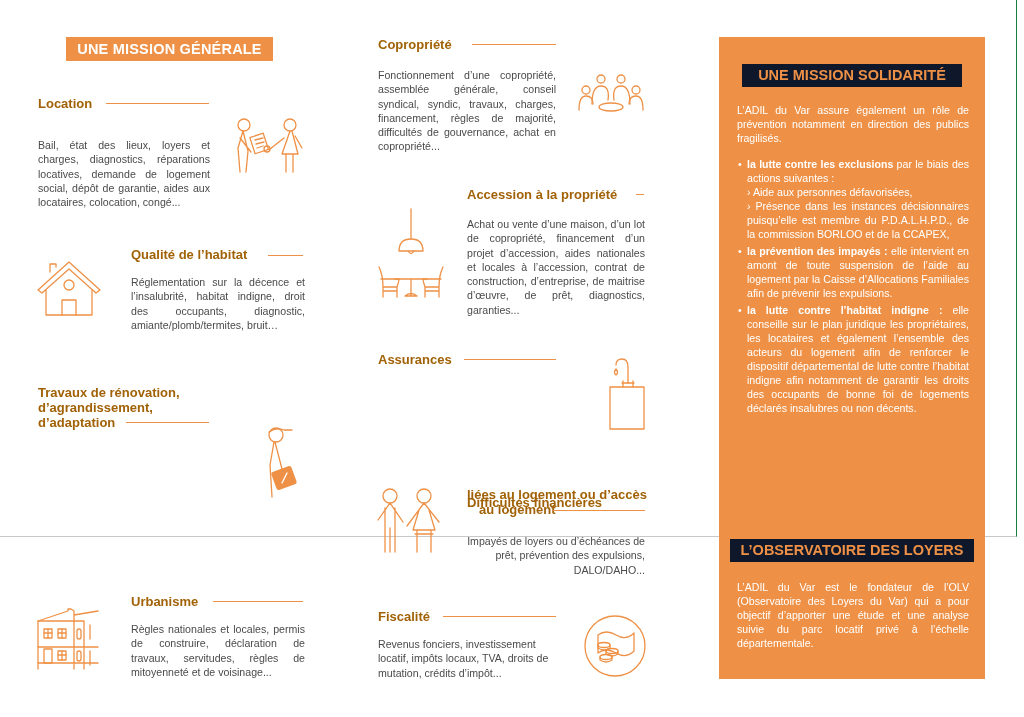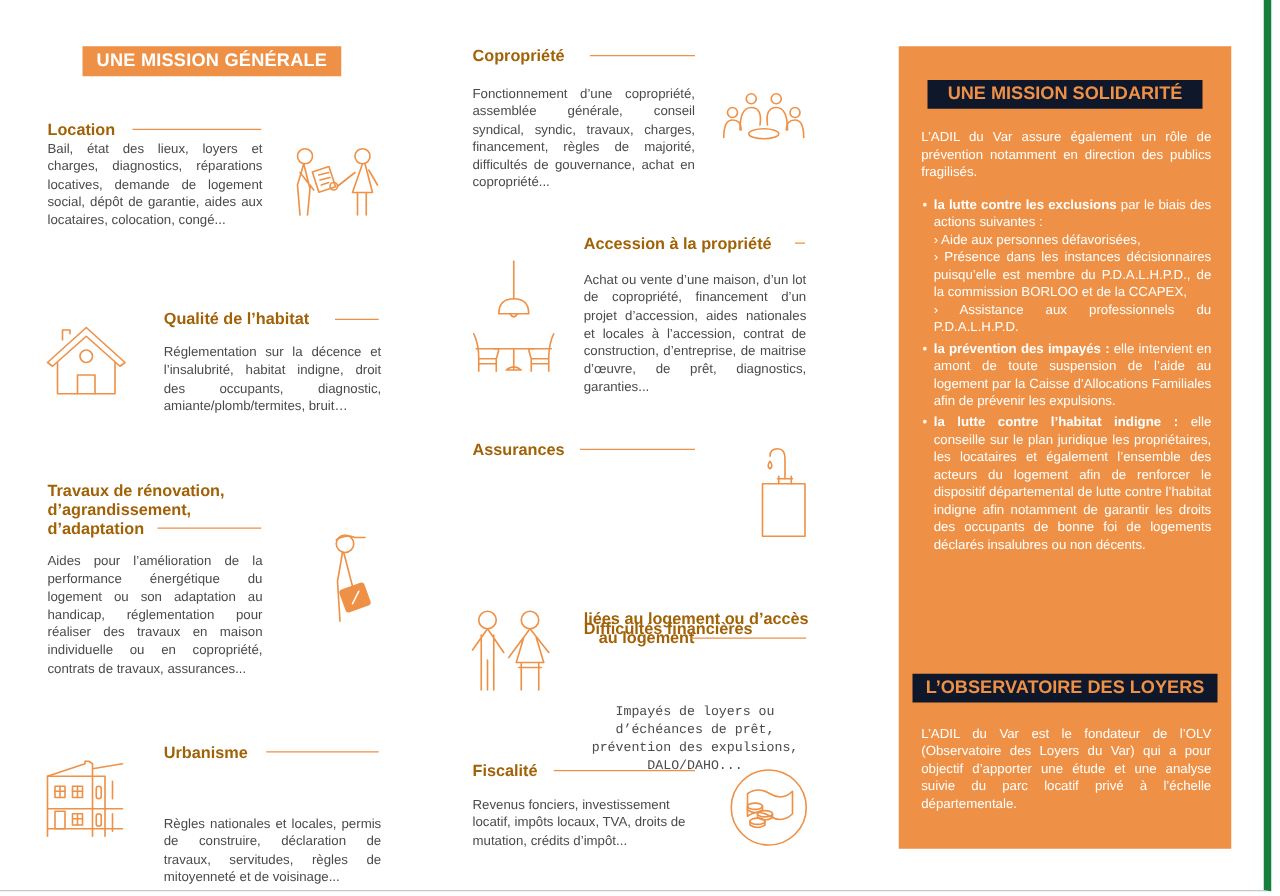--- a/index.html
+++ b/index.html
@@ -1,18 +1,18 @@
 <!DOCTYPE html>
 <html><head>
 <meta charset="utf-8">
 <style>
   * { box-sizing: border-box; margin: 0; padding: 0; }
   html, body { width: 1024px; height: 717px; background: #ffffff; overflow: hidden; }
   body { font-family: "Liberation Sans", "DejaVu Sans", sans-serif; color: #4a4a4a; position: relative; }
-  .page { position: absolute; left: 0; top: 0; width: 1017px; height: 713px; background: #fff; border-right: 6px solid #15803d; border-bottom: 1px solid #c8c8c8; }
+  .page { position: absolute; left: 0; top: 0; width: 1017px; height: 537px; background: #fff; border-right: 1px solid #15803d; border-bottom: 1px solid #c8c8c8; }
   .banner { position: absolute; background: #ee9146; color: #fff; font-weight: bold; font-size: 14.5px; letter-spacing: 0.2px; text-align: center; line-height: 24px; height: 24px; }
   .sec-title { position: absolute; color: #a16207; font-weight: bold; font-size: 13px; line-height: 15px; }
   .rule { position: absolute; height: 1px; background: #ee9146; }
   .body-text { position: absolute; font-size: 10.6px; line-height: 14.3px; color: #4a4a4a; text-align: justify; }
   .icon { position: absolute; }
   .icon svg { display: block; overflow: visible; }
   .icon svg * { fill: none; stroke: #ee9146; stroke-width: 1.3; stroke-linecap: round; stroke-linejoin: round; }
   .panel { position: absolute; left: 719px; top: 37px; width: 266px; height: 642px; background: #ee9146; color: #fff; }
   .panel-banner { position: absolute; background: #0f172a; color: #ee9146; font-weight: bold; font-size: 14.5px; text-align: center; height: 23px; line-height: 23px; }
   .panel-text { position: absolute; font-size: 10.6px; line-height: 14px; color: #fff; text-align: justify; }
@@ -24,21 +24,21 @@
 </style>
 </head>
 <body>
 
 <div class="page">
 
   <div class="banner" style="left:66px; top:37px; width:207px;">UNE MISSION GÉNÉRALE</div>
 
   <div class="sec-title" style="left:38px; top:96px;">Location</div>
   <div class="rule" style="left:106px; top:103px; width:103px;"></div>
-  <div class="body-text" style="left:38px; top:112px; width:172px;">Bail, état des lieux, loyers et charges, diagnostics, réparations locatives, demande de logement social, dépôt de garantie, aides aux locataires, colocation, congé...</div>
+  <div class="body-text" style="left:38px; top:138px; width:172px;">Bail, état des lieux, loyers et charges, diagnostics, réparations locatives, demande de logement social, dépôt de garantie, aides aux locataires, colocation, congé...</div>
   <div class="icon" style="left:234px; top:116px;">
     <svg width="72" height="62" viewBox="0 0 72 62">
       <circle cx="10" cy="9" r="6"></circle>
       <path d="M9 15 L4 32 L6 56 M9 15 L14 35 L12 56 M6 22 L17 36"></path>
       <rect x="18" y="19" width="14" height="17" transform="rotate(-18 25 27)"></rect>
       <path d="M21 24 L29 22 M22 28 L30 26 M23 32 L29 30"></path>
       <circle cx="33" cy="33" r="3"></circle>
       <circle cx="56" cy="9" r="6"></circle>
       <path d="M56 15 L48 38 L64 38 L58 15 M50 22 L36 33 M61 20 L68 32 M52 38 L52 56 M59 38 L59 56"></path>
     </svg>
@@ -54,34 +54,33 @@
       <path d="M10 30 L10 55 L56 55 L56 30"></path>
       <circle cx="33" cy="25" r="5"></circle>
       <path d="M26 55 L26 40 L40 40 L40 55"></path>
     </svg>
   </div>
 
   <div class="sec-title" style="left:38px; top:385px;">Travaux de rénovation,</div>
   <div class="sec-title" style="left:38px; top:400px;">d’agrandissement,</div>
   <div class="sec-title" style="left:38px; top:415px;">d’adaptation</div>
   <div class="rule" style="left:126px; top:422px; width:83px;"></div>
-  <div class="body-text" style="left:38px; top:442px; width:172px;">Aides pour l’amélioration de la performance énergétique du logement ou son adaptation au handicap, réglementation pour réaliser des travaux en maison individuelle ou en copropriété, contrats de travaux, assurances...</div>
   <div class="icon" style="left:262px; top:425px;">
     <svg width="36" height="72" viewBox="0 0 36 72">
       <circle cx="14" cy="10" r="7"></circle>
       <path d="M7 7 Q14 2 22 5 L30 5"></path>
       <path d="M12 17 L8 40 L10 72 M13 17 L20 44"></path>
       <rect x="12" y="44" width="20" height="18" rx="2" transform="rotate(-20 22 53)" style="fill:#ee9146"></rect>
       <path d="M20 58 L25 48" style="stroke:#fff"></path>
     </svg>
   </div>
 
   <div class="sec-title" style="left:131px; top:594px;">Urbanisme</div>
   <div class="rule" style="left:213px; top:601px; width:90px;"></div>
-  <div class="body-text" style="left:131px; top:622px; width:174px;margin-top:30px;">Règles nationales et locales, permis de construire, déclaration de travaux, servitudes, règles de mitoyenneté et de voisinage...</div>
+  <div class="body-text" style="left:131px; top:622px; width:174px;">Règles nationales et locales, permis de construire, déclaration de travaux, servitudes, règles de mitoyenneté et de voisinage...</div>
   <div class="icon" style="left:36px; top:603px;">
     <svg width="62" height="66" viewBox="0 0 62 66">
       <path d="M2 18 L32 8 L32 6 L35 6 L38 8 L38 18 M38 12 L62 8"></path>
       <path d="M2 18 L2 66 M2 18 L38 18 L38 66 M38 18 L48 18 L48 66"></path>
       <path d="M2 44 L62 44 M2 60 L62 60"></path>
       <rect x="8" y="26" width="8" height="9"></rect>
         <path d="M12 26 L12 35 M8 30 L16 30"></path>
       <rect x="22" y="26" width="8" height="9"></rect>
         <path d="M26 26 L26 35 M22 30 L30 30"></path>
       <rect x="22" y="48" width="8" height="9"></rect>
@@ -132,21 +131,21 @@
       <path d="M6 12 Q3 16 6 18 Q9 16 6 12 Z"></path>
       <path d="M12 26 L24 26 M13 24 L13 30 M23 24 L23 30"></path>
       <rect x="0" y="30" width="34" height="42"></rect>
     </svg>
   </div>
 
   <div class="sec-title" style="left:467px; top:472px;margin-top:23px;">Difficultés financières</div>
   <div class="sec-title" style="left:467px; top:487px;">liées au logement ou d’accès</div>
   <div class="sec-title" style="left:467px; top:502px;margin-left:12px;">au logement</div>
   <div class="rule" style="left:553px; top:510px; width:92px;"></div>
-  <div class="body-text" style="left:467px; top:563px; width:178px; text-align:center;font-family:Liberation Mono, monospace;">Impayés de loyers ou d’échéances de prêt, prévention des expulsions, DALO/DAHO...</div>
+  <div class="body-text" style="left:467px; top:534px; width:178px; text-align:right;">Impayés de loyers ou d’échéances de prêt, prévention des expulsions, DALO/DAHO...</div>
   <div class="icon" style="left:377px; top:488px;">
     <svg width="64" height="66" viewBox="0 0 64 66">
       <circle cx="13" cy="8" r="7"></circle>
       <path d="M13 15 L1 32 M13 15 L26 34 M8 20 L8 64 M18 20 L18 64 M13 40 L13 64"></path>
       <circle cx="47" cy="8" r="7"></circle>
       <path d="M47 15 L30 38 M47 15 L62 34 M42 22 L36 42 L58 42 L52 22 M40 42 L40 64 M54 42 L54 64 M38 46 L56 46"></path>
     </svg>
   </div>
 
   <div class="sec-title" style="left:378px; top:609px;">Fiscalité</div>
@@ -169,21 +168,20 @@
     <div class="panel-banner" style="left:23px; top:27px; width:220px;">UNE MISSION SOLIDARITÉ</div>
 
     <div class="panel-text" style="left:18px; top:66px; width:232px;">
       <p>L’ADIL du Var assure également un rôle de prévention notamment en direction des publics fragilisés.</p>
       <div class="gap"></div>
 
       <div class="bullet">
         <b>la lutte contre les exclusions</b><span> par le biais des actions suivantes :</span>
         <div class="sub0">› Aide aux personnes défavorisées,</div>
         <div class="sub0">› Présence dans les instances décisionnaires puisqu’elle est membre du P.D.A.L.H.P.D., de la commission BORLOO et de la CCAPEX,</div>
-        <div class="sub0">› Assistance aux professionnels du P.D.A.L.H.P.D.</div>
       </div>
       <div style="height:3px"></div>
       <div class="bullet">
         <b>la prévention des impayés :</b><span> elle intervient en amont de toute suspension de l’aide au logement par la Caisse d’Allocations Familiales afin de prévenir les expulsions.</span>
       </div>
       <div style="height:3px"></div>
       <div class="bullet">
         <b>la lutte contre l’habitat indigne :</b><span> elle conseille sur le plan juridique les propriétaires, les locataires et également l’ensemble des acteurs du logement afin de renforcer le dispositif départemental de lutte contre l’habitat indigne afin notamment de garantir les droits des occupants de bonne foi de logements déclarés insalubres ou non décents.</span>
       </div>
     </div>

